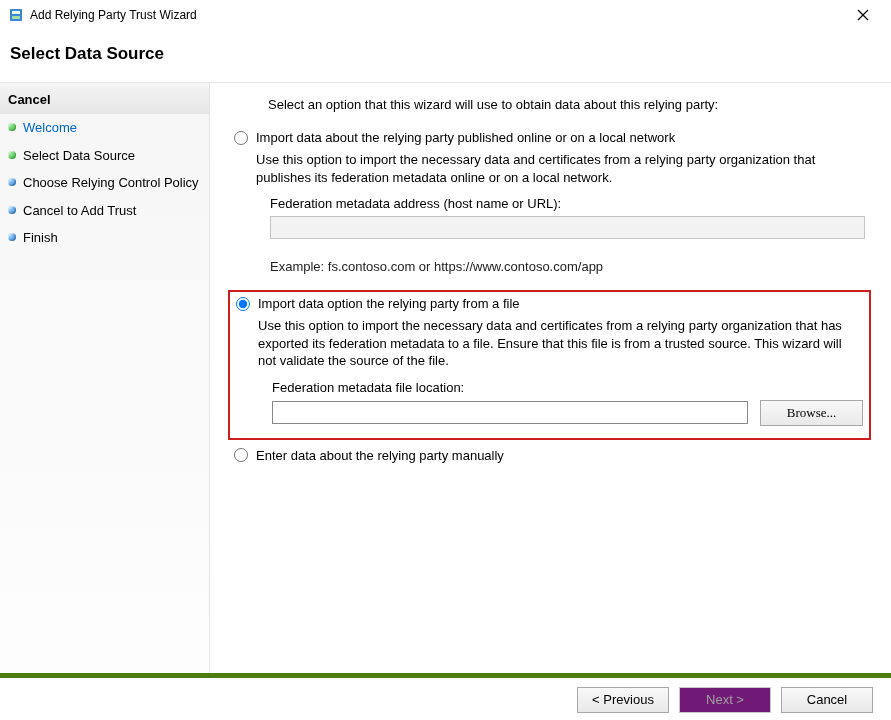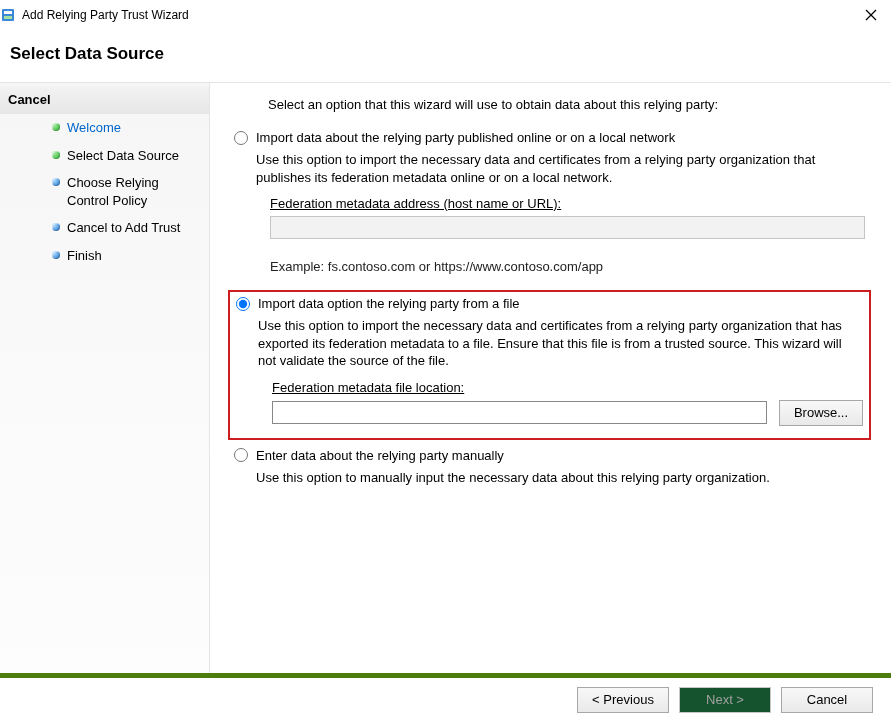--- a/index.html
+++ b/index.html
@@ -9,21 +9,21 @@
     font-family: "Segoe UI", Tahoma, sans-serif;
     font-size: 13px;
     background: #ffffff;
     color: #000;
     overflow: hidden;
   }
   .titlebar {
     height: 30px;
     display: flex;
     align-items: center;
-    padding: 0 0;
+    padding: 0 8px;
     border-bottom: 0px solid #ddd;
   }
   .titlebar .icon {
     width: 16px; height: 16px;
     margin-right: 6px;
     display: flex; align-items: center; justify-content: center;
   }
   .titlebar .title {
     flex: 1;
     font-size: 12px;
@@ -60,21 +60,20 @@
     border-bottom: 1px solid #e5e5e5;
     background: linear-gradient(to bottom, #f2f2f2, #e7e7e7);
   }
   .sidebar-item {
     display: flex;
     align-items: flex-start;
     padding: 5px 10px 5px 8px;
     font-size: 13px;
     cursor: pointer;
     line-height: 1.35;
-    margin-left: 44px;
   }
   .sidebar-item .bullet {
     width: 8px; height: 8px;
     border-radius: 50%;
     margin-right: 7px;
     margin-top: 4px;
     flex-shrink: 0;
     box-shadow: inset -1px -1px 1px rgba(0,0,0,0.2), inset 1px 1px 1px rgba(255,255,255,0.6);
   }
   .bullet.done { background: radial-gradient(circle at 30% 30%, #9fe89f, #2ab52a); }
@@ -111,21 +110,20 @@
   .option-desc {
     margin-left: 22px;
     margin-bottom: 10px;
     line-height: 1.35;
   }
   .field-group {
     margin-left: 36px;
   }
   .field-label {
     margin-bottom: 5px;
-    text-decoration: underline;
   }
   .field-row {
     display: flex;
     align-items: center;
     gap: 12px;
   }
   .text-input {
     height: 23px;
     border: 1px solid #888;
     padding: 2px 4px;
@@ -136,26 +134,26 @@
   .text-input.disabled {
     background: #f2f2f2;
     border: 1px solid #c5c5c5;
     color: #888;
   }
   .example {
     margin-top: 20px;
     color: #222;
   }
   .browse-btn {
-    width: 84px;
+    width: 103px;
     height: 26px;
     background: linear-gradient(to bottom, #f8f8f8, #e9e9e9);
     border: 1px solid #a7a7a7;
     font-size: 13px;
-    font-family: Liberation Sans, sans-serif;
+    font-family: Liberation Serif, serif;
     cursor: pointer;
     flex-shrink: 0;
   }
   .footer {
     height: 48px;
     border-top: 5px solid #4d7c0f;
     display: flex;
     align-items: center;
     justify-content: flex-end;
     padding: 0 18px;
@@ -165,21 +163,21 @@
     width: 92px;
     height: 26px;
     background: linear-gradient(to bottom, #f8f8f8, #e9e9e9);
     border: 1px solid #a7a7a7;
     font-size: 13px;
     font-family: inherit;
     cursor: pointer;
   }
   .footer button:disabled {
     color: #a0a0a0;
-    background: #14532d;
+    background: #701a75;
     border-color: #c7c7c7;
     cursor: default;
   }
   .file-input-wrap {
     flex: 1;
   }
   .opt1-input-wrap {
     width: 100%;
     max-width: 606px;
   }
@@ -271,21 +269,20 @@
           <button class="browse-btn">Browse...</button>
         </div>
       </div>
     </div>
 
     <div class="option-block">
       <div class="option-header">
         <input type="radio" name="src" style="">
         <span>Enter data about the relying party manually</span>
       </div>
-      <div class="option-desc">Use this option to manually input the necessary data about this relying party organization.</div>
     </div>
 
   </div>
 </div>
 
 <div class="footer">
   <button>&lt; Previous</button>
   <button disabled="">Next &gt;</button>
   <button>Cancel</button>
 </div>

